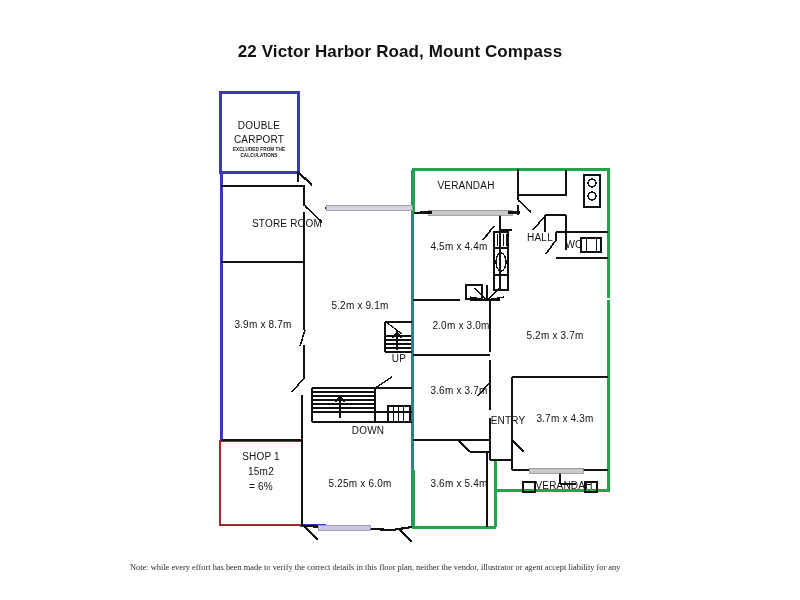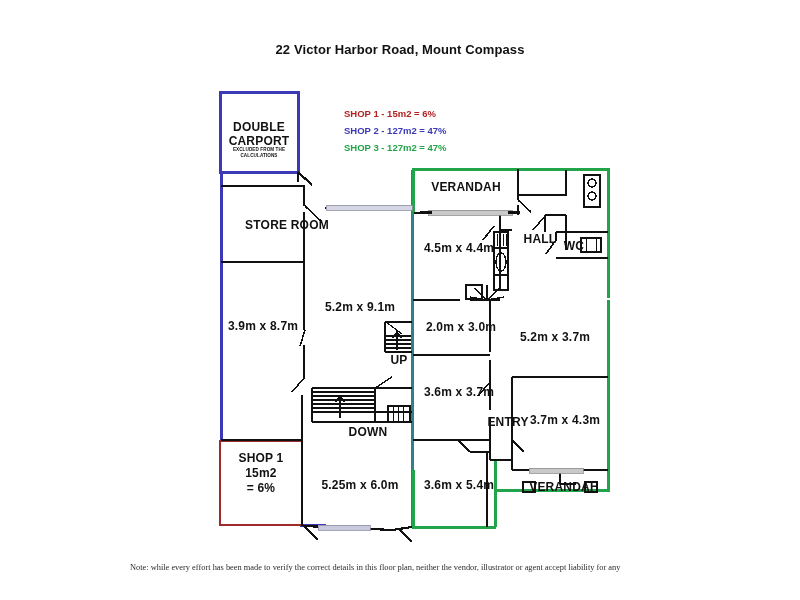--- a/index.html
+++ b/index.html
@@ -20,21 +20,21 @@
     left: 0; top: 0;
     width: 800px;
     height: 600px;
   }
   .title {
     position: absolute;
     left: 0;
     top: 42px;
     width: 800px;
     text-align: center;
-    font-size: 13px;
+    font-size: 17px;
     font-weight: bold;
     letter-spacing: 0.1px;
     color: #111111;
   }
   .legend {
     position: absolute;
     left: 344px;
     top: 105px;
     font-size: 9.5px;
     font-weight: bold;
@@ -46,22 +46,22 @@
   .lg3 { color: #22a54a; }
 
   .plan {
     position: absolute;
     left: 0; top: 0;
     width: 800px;
     height: 600px;
   }
   .lbl {
     position: absolute;
-    font-size: 12px;
-    font-weight: bold;
+    font-size: 10px;
+    font-weight: normal;
     color: #111111;
     white-space: nowrap;
     letter-spacing: 0.2px;
   }
   .lbl.tiny {
     font-size: 4.6px;
     font-weight: bold;
     letter-spacing: 0.1px;
     line-height: 6px;
     text-align: center;
@@ -80,25 +80,20 @@
   }
   .footer .l1 { text-indent: 18px; }
 </style>
 </head>
 <body>
 
 <div id="stage">
 
   <div class="title">22 Victor Harbor Road, Mount Compass</div>
 
-  <div class="legend">
-    <div class="lg1">SHOP 1 - 15m2 = 6%</div>
-    <div class="lg2">SHOP 2 - 127m2 = 47%</div>
-    <div class="lg3">SHOP 3 - 127m2 = 47%</div>
-  </div>
 
   <svg class="plan" viewBox="0 0 800 600" width="800" height="600" shape-rendering="crispEdges">
 
     <g>
       <rect x="220" y="92" width="78" height="80" fill="none" stroke="#3b39b5" stroke-width="3"></rect>
     </g>
 
     <g>
 
       <line x1="221.5" y1="172" x2="221.5" y2="441" stroke="#3b39b5" stroke-width="3"></line>

